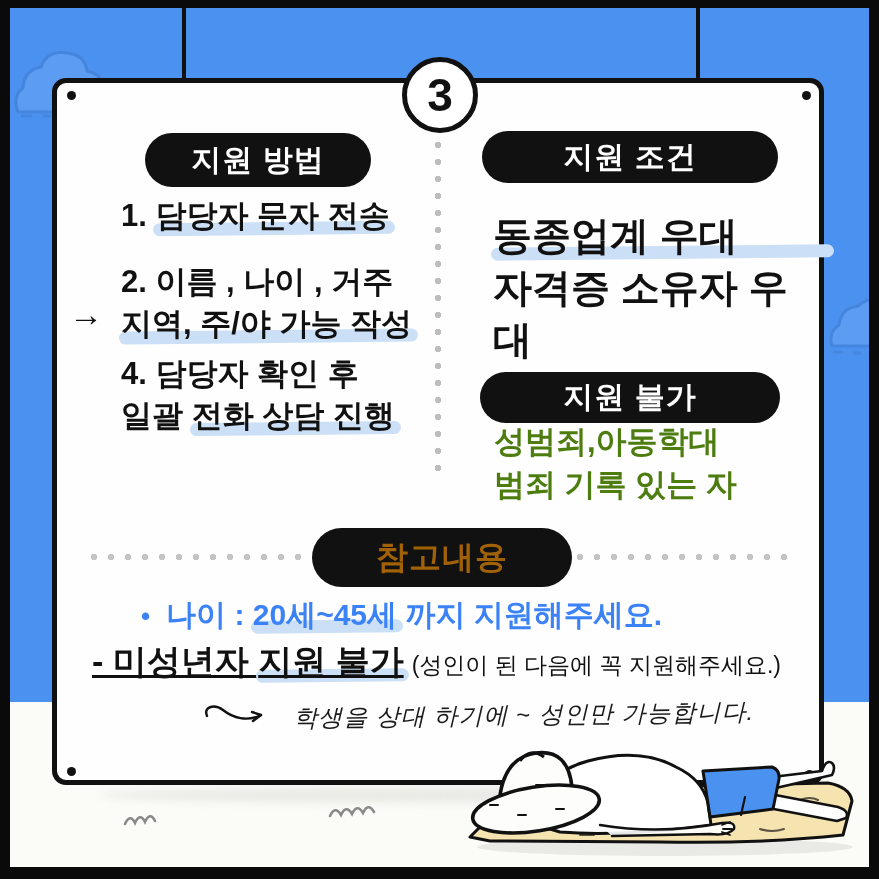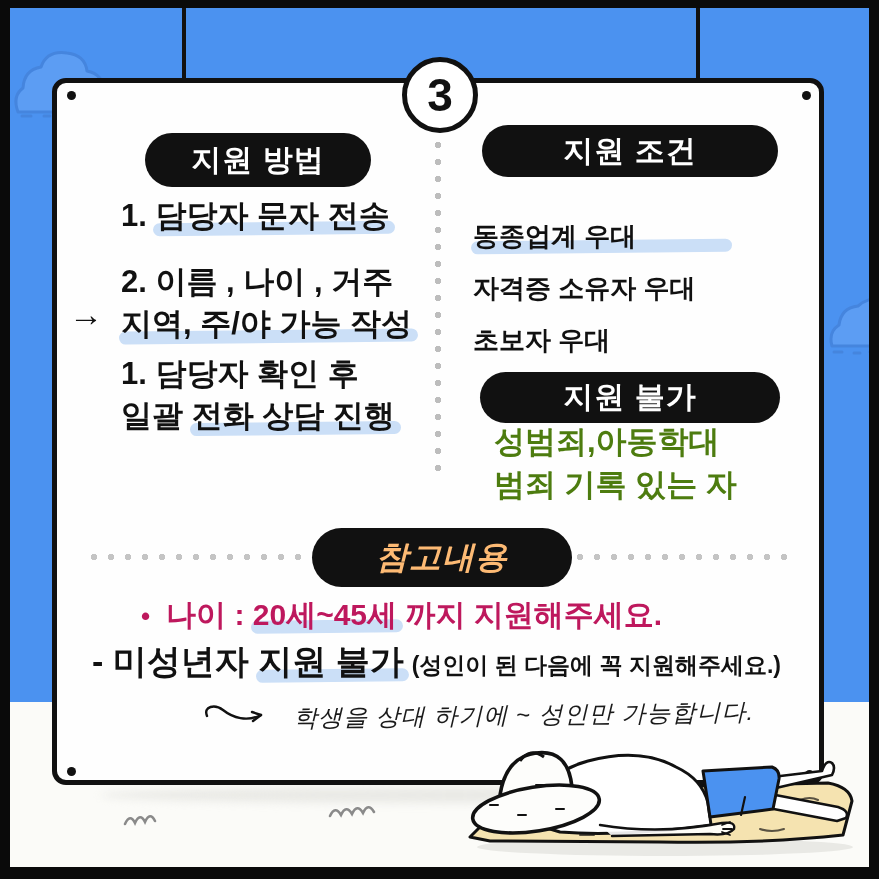--- a/index.html
+++ b/index.html
@@ -25,57 +25,57 @@
 
   .num-circle { position:absolute; left:392px; top:49px; width:76px; height:76px;
     background:#fff; border:5px solid #111; border-radius:50%; z-index:6;
     display:flex; align-items:center; justify-content:center;
     font-size:46px; font-weight:bold; color:#111; }
 
   .pill { position:absolute; background:#111; color:#fff; border-radius:28px;
     display:flex; align-items:center; justify-content:center;
     font-weight:bold; font-size:30px; letter-spacing:1px; }
   .pill-method { left:88px; top:50px; width:226px; height:54px; }
-  .pill-cond { left:425px; top:42px; width:296px; height:52px;align-items:center; }
+  .pill-cond { left:425px; top:48px; width:296px; height:52px;align-items:center; }
   .pill-restrict { left:423px; top:289px; width:300px; height:51px; }
   .pill-notes { left:255px; top:445px; width:260px; height:59px; border-radius:30px;
-    font-size:32px; color:#fdba74; z-index:2;font-style:italic; }
+    font-size:32px; color:#a16207; z-index:2; }
 
   .vdots { position:absolute; left:377px; top:58px; width:8px; height:330px;
     background-image:radial-gradient(circle 3.5px at 4px 4px, #BDBDBD 98%, transparent 100%);
     background-size:8px 17px; background-repeat:repeat-y; }
   .hdots { position:absolute; top:470px; height:8px;
     background-image:radial-gradient(circle 3.5px at 4px 4px, #C4C4C4 98%, transparent 100%);
     background-size:17px 8px; background-repeat:repeat-x; }
   .hdots.left { left:33px; width:219px; }
   .hdots.right { left:519px; width:218px; }
 
   .ktext { color:#111; font-weight:bold; }
   .method-list { position:absolute; left:64px; top:112px; width:330px;
     font-size:31px; line-height:42px; }
   .method-list .l1 { margin-bottom:24px; }
   .method-list .l3 { margin-bottom:8px; }
   .side-arrow { position:absolute; left:12px; top:212px; font-size:34px; color:#111;
     font-weight:normal; }
 
-  .cond-list { position:absolute; left:416px; top:127px; font-size:26px; line-height:52px; }
+  .cond-list { position:absolute; left:436px; top:127px; font-size:39px; line-height:52px; }
   .restrict-text { position:absolute; left:437px; top:337px; font-size:31px;
     line-height:43px; font-weight:bold; color:#4d7c0f; }
 
   .hl { position:relative; z-index:0; }
   .hl::after { content:""; position:absolute; left:-2px; right:-6px; bottom:-2px;
     height:13px; background:#CBDFF7; border-radius:7px; z-index:-1;
     transform:rotate(-0.6deg); }
   .hl-ext::after { right:-96px; }
 
-  .note1 { position:absolute; left:84px; top:512px; font-size:30px; font-weight:bold; color:#be185d; }
+  .note1 { position:absolute; left:84px; top:512px; font-size:30px; font-weight:bold; color:#3b82f6; }
   .note1 .bullet { margin-right:16px; font-size:26px; }
   .note2 { position:absolute; left:35px; top:556px; color:#111; }
-  .note2 .main { font-size:34px; font-weight:bold; }
-  .note2 .paren { font-size:23px; font-weight:bold; margin-left:8px; }
+  .note2 .main { font-size:34px; font-weight:bold;text-decoration:underline; }
+  .note2 .paren { font-size:23px; font-weight:normal; margin-left:8px; }
   .handwritten-row { position:absolute; left:146px; top:616px; display:flex;
     align-items:center; gap:24px; }
   .handwritten { font-size:24px; font-weight:500; font-style:italic; color:#1a1a1a;
     transform:rotate(-0.8deg); letter-spacing:1px; }
 
   .illustration { position:absolute; left:450px; top:737px; z-index:7; }
   .squiggle { position:absolute; z-index:3; }
   .sq1 { left:113px; top:804px; } .sq2 { left:318px; top:796px; }
 </style>
 </head>
@@ -108,21 +108,21 @@
     <div class="hdots right"></div>
 
     <div class="pill pill-method">
       <span>지원 방법</span>
     </div>
     <div class="side-arrow">→</div>
     <div class="method-list ktext">
       <div class="l1"><span>1. </span><span class="hl">담당자 문자 전송</span></div>
       <div class="l2"><span>2. 이름 , 나이 , 거주</span></div>
       <div class="l3"><span class="hl">지역, 주/야 가능 작성</span></div>
-      <div class="l4"><span>1. 담당자 확인 후</span></div>
+      <div class="l4"><span>4. 담당자 확인 후</span></div>
       <div class="l5"><span>일괄 </span><span class="hl">전화 상담 진행</span></div>
     </div>
 
     <div class="pill pill-cond">
       <span>지원 조건</span>
     </div>
     <div class="cond-list ktext">
       <div><span class="hl hl-ext">동종업계 우대</span></div>
       <div><span>자격증 소유자 우대</span></div>
       <div><span>초보자 우대</span></div>

